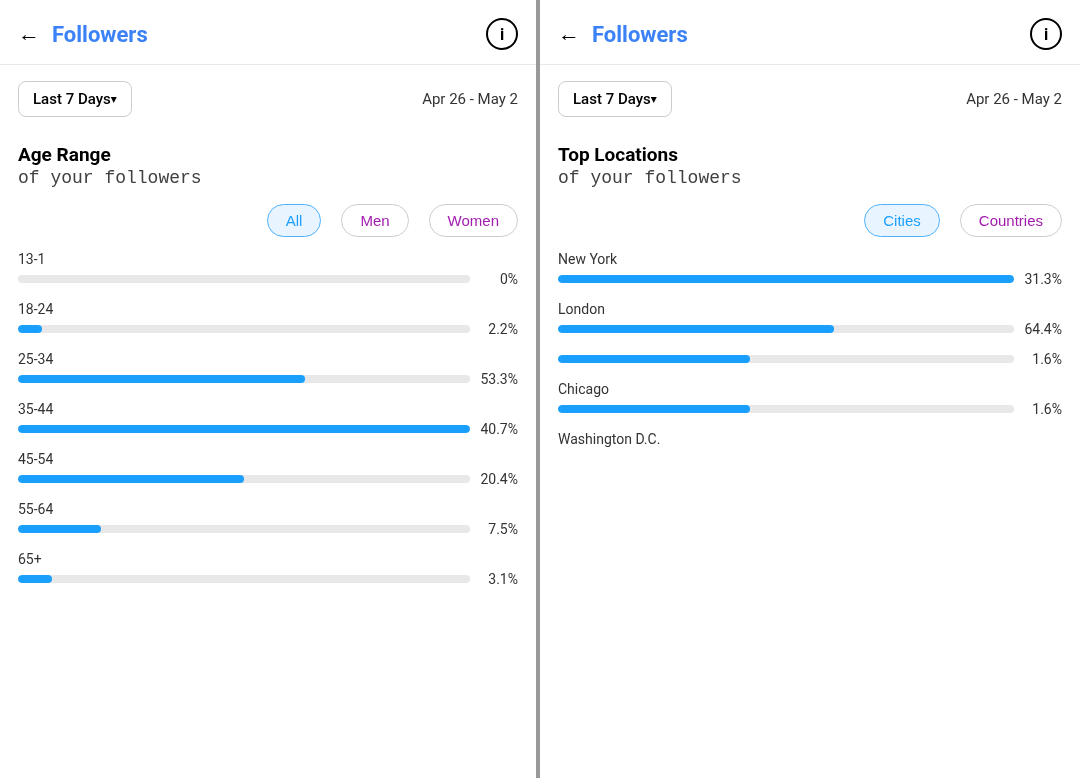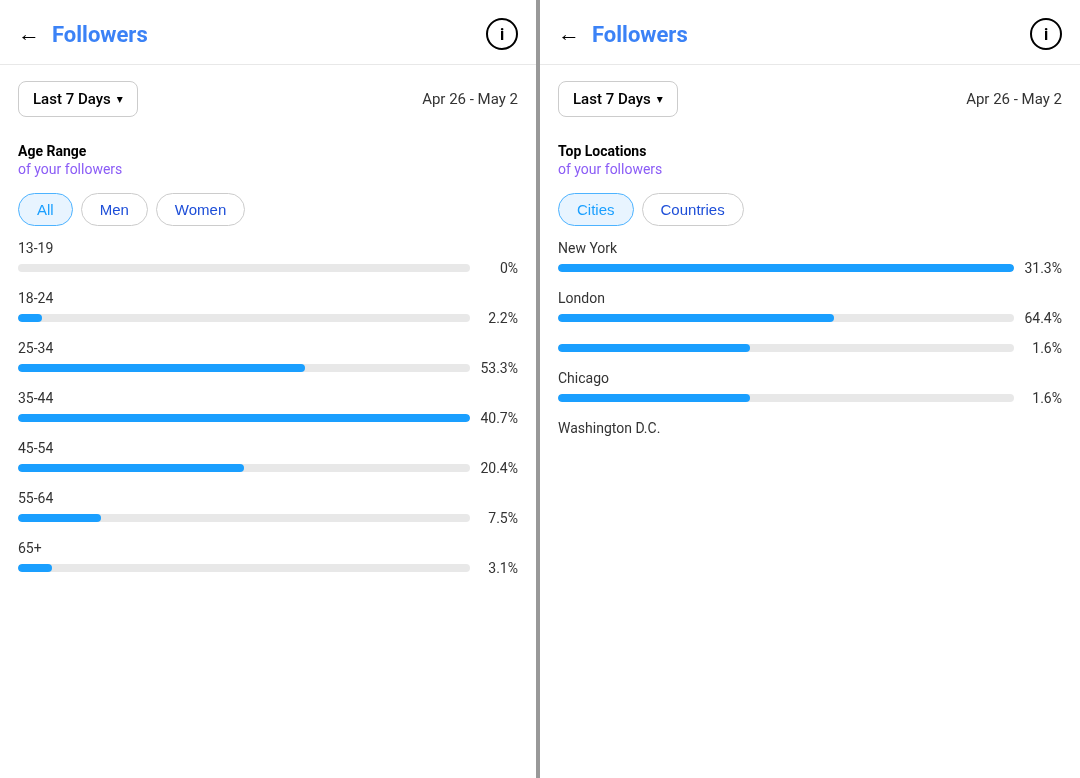--- a/index.html
+++ b/index.html
@@ -66,57 +66,58 @@
     }
     .date-dropdown {
       border: 1.5px solid #ccc;
       border-radius: 8px;
       padding: 8px 14px;
       font-size: 15px;
       font-weight: 500;
       color: #000;
       display: flex;
       align-items: center;
-      gap: 6px;
       cursor: pointer;
       background: #fff;
     }
     .chevron-down {
       font-size: 12px;
     }
     .date-range {
       font-size: 15px;
       color: #333;
       font-weight: 400;
     }
     .section-title {
-      font-size: 14px;
+      font-size: 19px;
       font-weight: 700;
       color: #000;
       padding: 10px 18px 2px 18px;
     }
     .section-subtitle {
-      font-size: 14px;
-      color: #8b5cf6;
+      font-size: 18px;
+      color: #404040;
       padding: 0 18px 12px 18px;
+      font-family: Liberation Mono, monospace;
     }
     .tab-row {
       display: flex;
-      gap: 8px;
+      gap: 20px;
       padding: 4px 18px 14px 18px;
+      justify-content: flex-end;
     }
     .tab-btn {
       padding: 7px 18px;
       border-radius: 20px;
       font-size: 15px;
       font-weight: 500;
       cursor: pointer;
       border: 1.5px solid #ccc;
       background: #fff;
-      color: #1d4ed8;
+      color: #a21caf;
     }
     .tab-btn.active {
       background: #e8f4ff;
       border-color: #4db3ff;
       color: #1a9fff;
     }
     .bar-section {
       padding: 0 18px;
     }
     .bar-row {
@@ -176,21 +177,21 @@
   <div class="section-subtitle">of your followers</div>
 
   <div class="tab-row">
     <button class="tab-btn active">All</button>
     <button class="tab-btn">Men</button>
     <button class="tab-btn">Women</button>
   </div>
 
   <div class="bar-section" id="left-bars">
       <div class="bar-row">
-    <div class="bar-label">13-19</div>
+    <div class="bar-label">13-1</div>
     <div class="bar-track-row">
       <div class="bar-track">
         <div class="bar-fill" style="width:0%"></div>
       </div>
       <span class="bar-pct">0%</span>
     </div>
   </div>
       <div class="bar-row">
     <div class="bar-label">18-24</div>
     <div class="bar-track-row">

